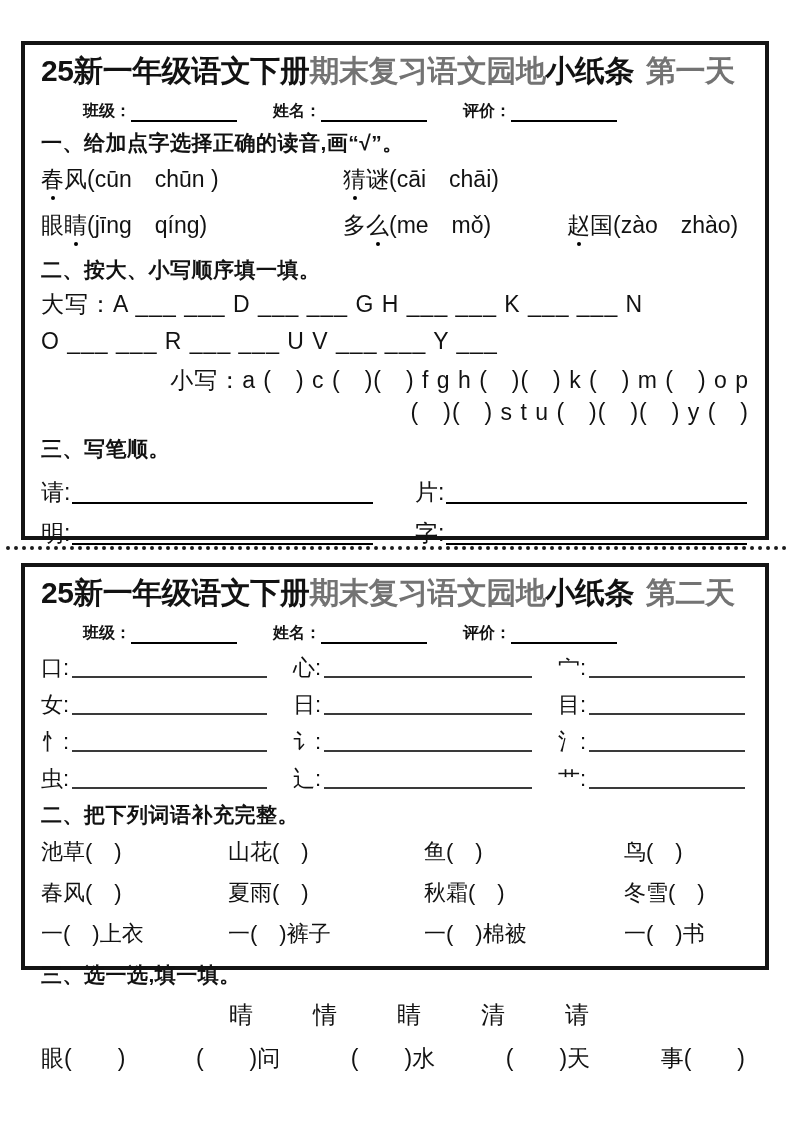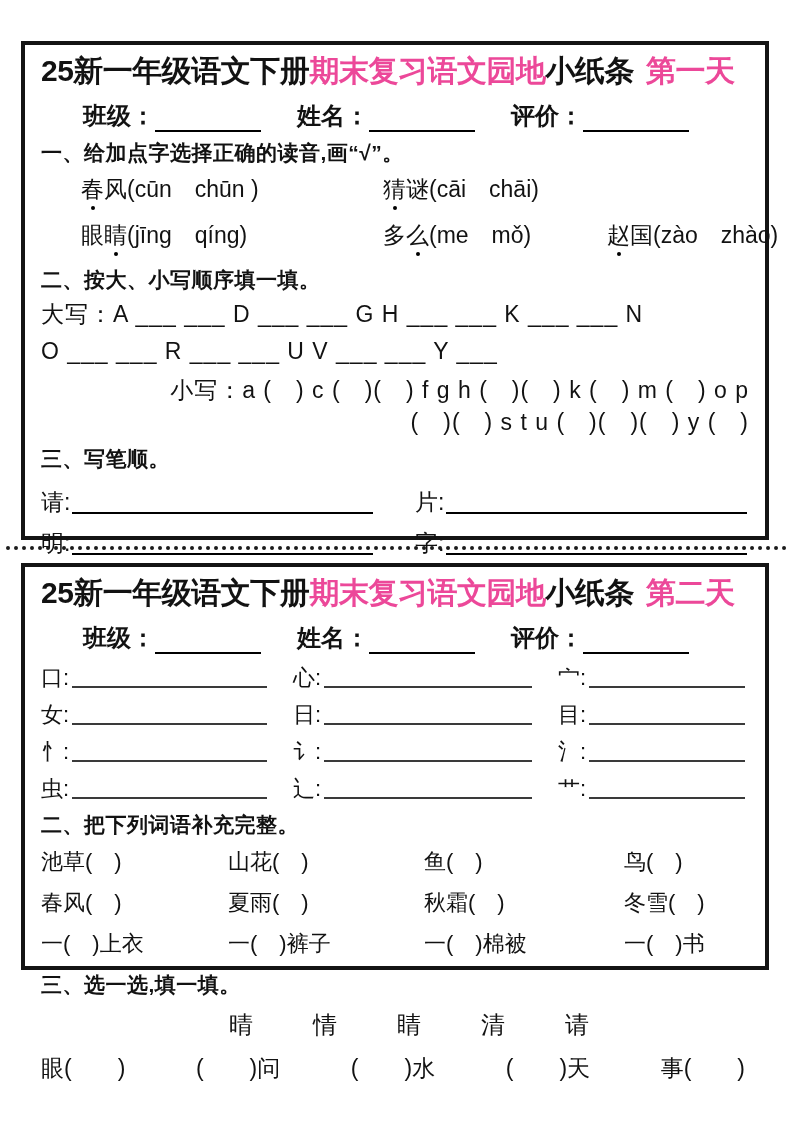--- a/index.html
+++ b/index.html
@@ -9,33 +9,33 @@
   .sheet{position:absolute;left:21px;width:748px;box-sizing:border-box;
          border:4px solid #141414;background:#fff;padding:4px 16px 0 16px;}
   .sheet-1{top:41px;height:499px;}
   .sheet-2{top:563px;height:407px;}
 
   .cut-line{position:absolute;top:546px;left:6px;right:6px;height:0;
             border-top:4px dotted #1b1b1b;}
 
   .sheet-title{font-size:30px;font-weight:700;white-space:nowrap;margin-top:2px;
                letter-spacing:-0.5px;}
-  .red{color:#ec4899;text-align:center;}
+  .red{color:#737373;text-align:center;}
   .day{margin-left:12px;}
 
-  .info-row{display:flex;margin:8px 0 2px 42px;font-size:24px;font-weight:700;gap:36px;}
+  .info-row{display:flex;margin:8px 0 2px 42px;font-size:16px;font-weight:700;gap:36px;}
   .info-item{display:flex;align-items:flex-end;}
   .blank{display:inline-block;width:106px;height:20px;border-bottom:2px solid #000;}
 
   .sec-heading{font-size:21px;font-weight:700;margin:7px 0 2px;letter-spacing:0.5px;}
 
   
   .pin-grid{font-size:23px;}
   .pin-row{display:grid;grid-template-columns:302px 224px 1fr;margin:7px 0 15px;}
-  .pin-item{white-space:nowrap;margin-left:40px;}
+  .pin-item{white-space:nowrap;}
   .word-char{position:relative;display:inline-block;}
   .word-char.dotted::after{content:"";position:absolute;left:50%;transform:translateX(-50%);
                            bottom:-5px;width:4px;height:4px;border-radius:50%;background:#000;}
 
   
   .alpha-lines{font-size:23px;line-height:37px;letter-spacing:1px;margin-top:2px;}
   .lower-lines{font-size:23px;line-height:32px;letter-spacing:1px;margin-top:4px;text-align:right;}
 
   
   .stroke-grid{display:grid;grid-template-columns:1fr 1fr;column-gap:40px;

